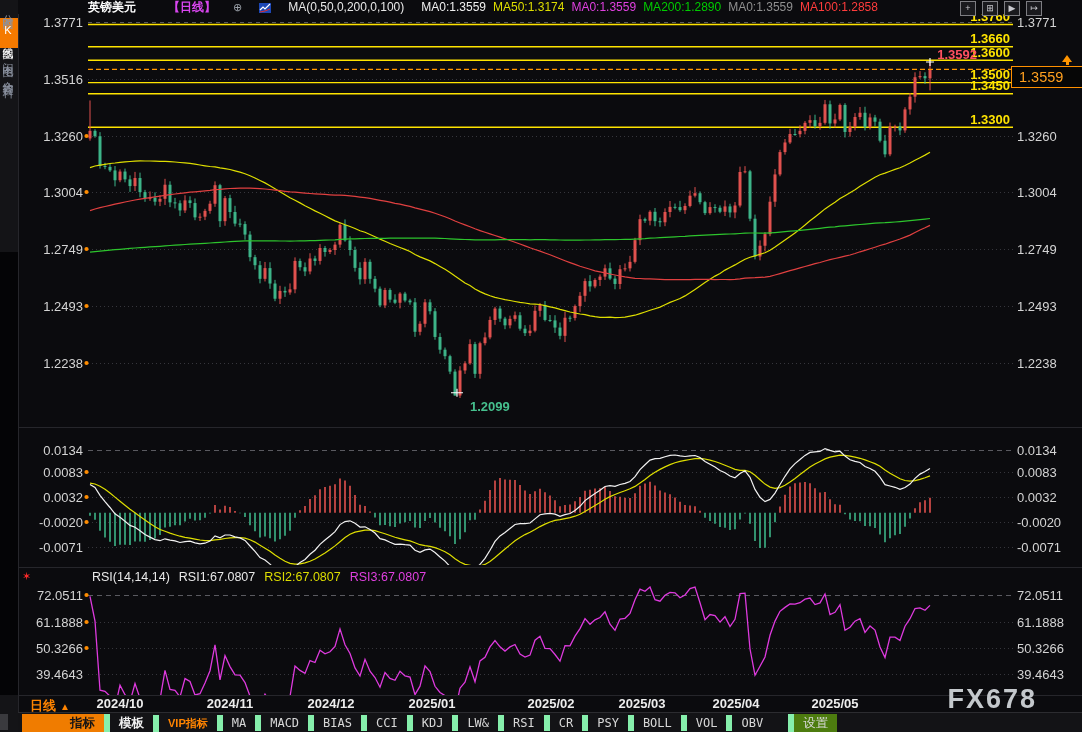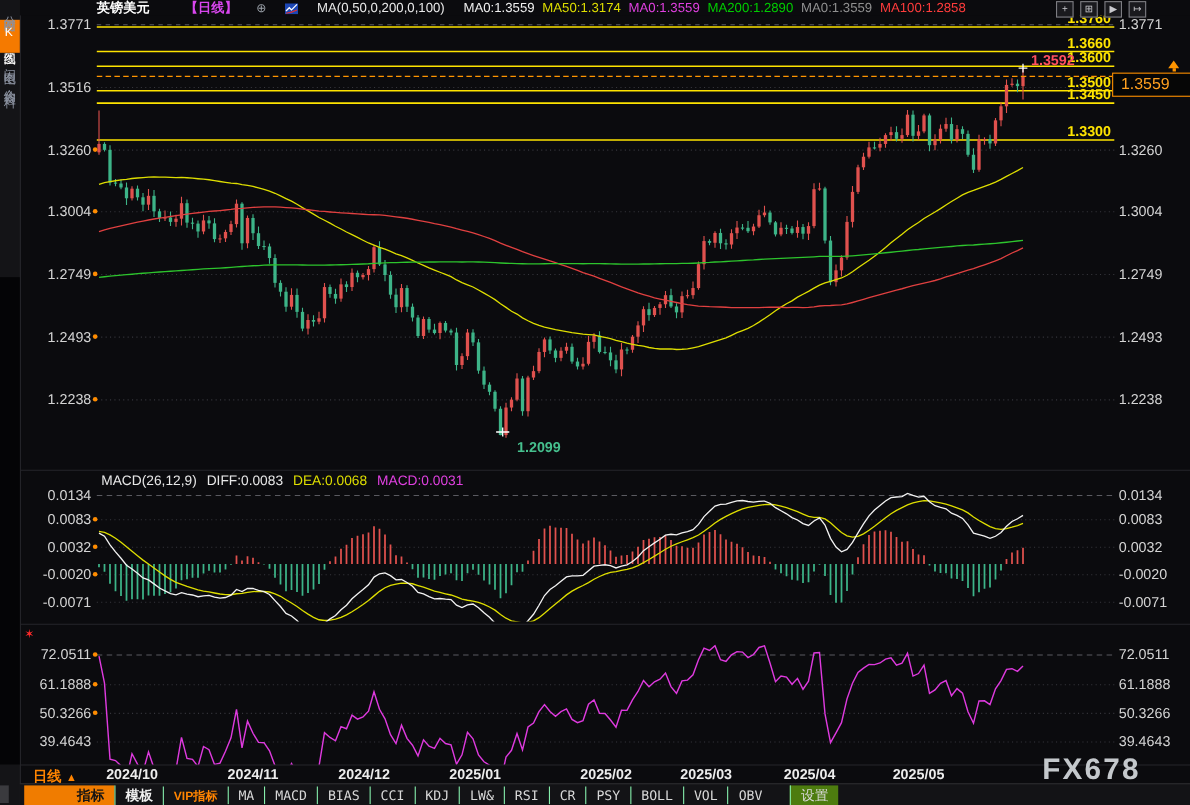--- a/index.html
+++ b/index.html
@@ -39,21 +39,21 @@
          border-left:5px solid transparent;border-right:5px solid transparent;
          border-bottom:7px solid #ff9500;}
   #badge-arrow:after{content:"";position:absolute;left:-1.5px;top:7px;width:3px;height:3px;background:#ff9500;}
   #burst{position:absolute;left:22px;top:570px;color:#ff2a2a;font-size:11px;z-index:4;}
   
   #dl-row{position:absolute;left:30px;top:697px;z-index:3;font-size:13px;font-weight:700;color:#ff8400;}
   #dl-row .arr{font-size:10px;margin-left:4px;}
   #toolbar{position:absolute;left:18px;right:0;top:712px;height:20px;background:#131316;
            border-top:1px solid #2c2c30;display:flex;align-items:center;padding-left:4px;z-index:5;}
   .tb-item{padding:1px 9px;font:12px "DejaVu Sans Mono",monospace;color:#d8d8d8;
-           border-left:1px solid #86efac;cursor:pointer;white-space:nowrap;}
+           border-left:6px solid #86efac;cursor:pointer;white-space:nowrap;}
   .tb-item:first-child{border-left:none;padding-left:48px;}
   .tb-active{background:#f07c00;color:#141414;font-family:"Liberation Sans",sans-serif;font-weight:700;font-size:12.5px;}
   .tb-white{color:#f0f0f0;font-family:"Liberation Sans",sans-serif;font-weight:700;font-size:12.5px;}
   .tb-vip{color:#ff8400;font-family:"Liberation Sans",sans-serif;font-weight:700;font-size:11px;}
   .tb-set{background:#4d7c0f;font-family:"Liberation Sans",sans-serif;font-size:12.5px;margin-left:16px;}
   #fx{position:absolute;right:45px;top:684px;z-index:6;font-size:27px;font-weight:700;
       color:#c4c8cc;letter-spacing:2px;}
   #chart{position:absolute;left:0;top:0;z-index:1;}
 </style>
 </head>
@@ -711,25 +711,25 @@
     <span id="ma-values"><span style="color: rgb(240, 240, 240); margin-right: 7px;">MA0:1.3559</span><span style="color: rgb(222, 222, 0); margin-right: 7px;">MA50:1.3174</span><span style="color: rgb(224, 64, 224); margin-right: 7px;">MA0:1.3559</span><span style="color: rgb(0, 204, 0); margin-right: 7px;">MA200:1.2890</span><span style="color: rgb(144, 144, 144); margin-right: 7px;">MA0:1.3559</span><span style="color: rgb(255, 60, 60); margin-right: 7px;">MA100:1.2858</span></span>
   </div>
 
   <div id="top-icons">
       <div class="tico">+</div>
       <div class="tico">⊞</div>
       <div class="tico">▶</div>
       <div class="tico">↦</div>
     </div>
 
-  <div id="macd-hdr" class="phdr">
-    <span class="c-white">MACD(26,12,9)</span>
-    <span class="c-white">DIFF:0.0083</span>
-    <span class="c-yel">DEA:0.0068</span>
-    <span class="c-mag">MACD:0.0031</span>
+  <div id="rsi-hdr" class="phdr">
+    <span class="c-white">RSI(14,14,14)</span>
+    <span class="c-white">RSI1:67.0807</span>
+    <span class="c-yel">RSI2:67.0807</span>
+    <span class="c-mag">RSI3:67.0807</span>
   </div>
 
   <div id="badge">1.3559</div>
   <div id="badge-arrow"></div>
   <div id="burst">✶</div>
 
   <div id="dl-row">
     <span>日线</span><span class="arr">▲</span>
   </div>
   <div id="toolbar">

